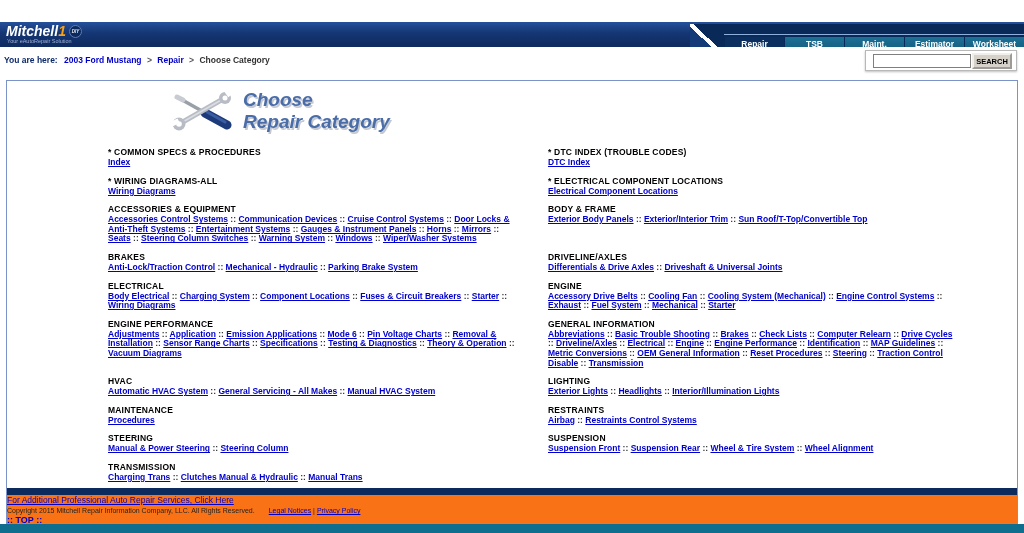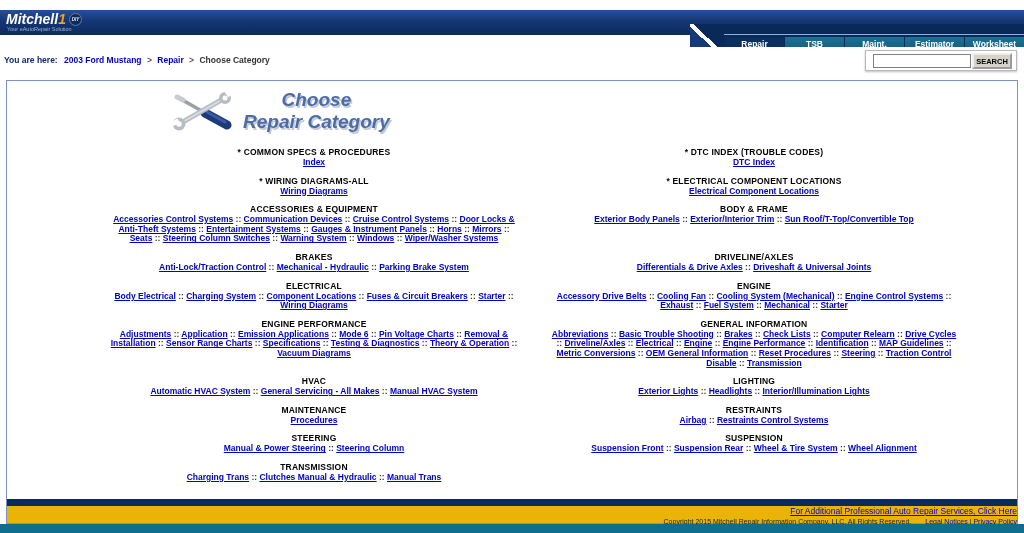--- a/index.html
+++ b/index.html
@@ -15,21 +15,21 @@
     display:flex; flex-direction:column; align-items:center; justify-content:center; }
   .plate-top { width:27px; height:3px; border-bottom:1px solid #1a3f8f; font-size:3px; color:#1a3f8f; overflow:hidden; line-height:3px; }
   .plate-txt { font-size:6.5px; font-weight:bold; color:#15317e; letter-spacing:0.2px; line-height:8px; }
   .garage-txt { font-size:7.5px; font-weight:bold; font-style:italic; color:#15418f; line-height:8px; width:44px; }
   .session-links { position:absolute; right:8px; top:4px; font-size:8.5px; font-weight:bold; color:#fff; }
   .session-links a { color:#fff; text-decoration:underline; cursor:pointer; }
   .session-links .bar { color:#aab6d4; margin:0 2px; font-weight:normal; }
   .version { position:absolute; right:8px; top:13px; font-size:7px; color:#c4cde4; text-align:right; }
 
   
-  .logobar { position:absolute; left:0; top:10px; width:1024px; height:25px;
+  .logobar { position:absolute; left:0; top:22px; width:1024px; height:25px;
     background:linear-gradient(180deg,#24509a 0%, #153673 45%, #0e2a5e 100%); }
   .brand { position:absolute; left:6px; top:2px; display:flex; align-items:flex-start; }
   .brand-name { font-size:14px; font-weight:bold; font-style:italic; color:#fff; line-height:14px;
     text-shadow:1px 1px 0 #081libre; }
   .brand-one { color:#f5a21c; }
   .brand-badge { width:13px; height:13px; border-radius:50%; background:#0d2a5c; border:1.5px solid #5d7cb6;
     color:#e8edf7; font-size:4.5px; font-weight:bold; font-style:italic; display:flex; align-items:center;
     justify-content:center; margin-left:3px; margin-top:1px; }
   .brand-tagline { position:absolute; left:7px; top:16px; font-size:5.5px; color:#9fb1d4; white-space:nowrap; }
 
@@ -54,39 +54,39 @@
     border:1px solid #b8b8b8; box-shadow:0 1px 2px rgba(0,0,0,0.25); }
   .search-input { position:absolute; left:7px; top:3px; width:98px; height:14px; border:1px solid #7f7f7f;
     font-size:8.5px; padding:0 2px; font-family:"Liberation Sans", sans-serif; }
   .search-btn { position:absolute; right:4px; top:2px; width:40px; height:16px;
     background:#d6d2ca; border:2px outset #f0efe9; font-size:7.5px; font-weight:bold; color:#000;
     font-family:"Liberation Sans", sans-serif; cursor:pointer; padding:0; }
 
   
   .frame { position:absolute; left:6px; top:80px; width:1012px; height:444px;
     border:1px solid #7b93c8; background:#fff; display:flex; flex-direction:column; }
-  .main-content { flex:1; position:relative; overflow:hidden;text-align:center; }
+  .main-content { flex:1; position:relative; overflow:hidden; }
 
   .title-block { position:absolute; left:162px; top:6px; display:flex; align-items:flex-start; }
   .tools-icon { width:64px; height:48px; margin-right:10px; }
   .page-title { font-size:19px; line-height:22px; font-weight:bold; font-style:italic;
     color:#4a6da8; text-shadow:1.5px 1.5px 0 #c3c8d2; padding-top:2px; }
 
   .category-grid { position:absolute; left:101px; top:66px; width:860px; }
   .cat-row { display:flex; }
   .cat-cell { width:412px; padding-bottom:8px; }
   .cat-cell:first-child { margin-right:28px; }
   .cat-title { font-size:8.5px; font-weight:bold; color:#000; line-height:11px; letter-spacing:0.2px; }
   .cat-links { font-size:8.5px; line-height:9.6px; }
   .cat-link { color:#0000cc; font-weight:bold; text-decoration:underline; cursor:pointer; }
   .sep { color:#333; font-weight:bold; }
 
   
   .navy-bar { height:7px; background:#0d2a5c; }
-  .footer-area { height:17px; background:#eab308; text-align:right; }
+  .footer-area { height:28px; background:#f97316; text-align:left; }
   .footer-link { font-size:8.5px; line-height:11px; }
   .footer-link a { color:#0000cc; text-decoration:underline; cursor:pointer; }
   .copyright { font-size:7px; line-height:9px; color:#222; }
   .copyright a { color:#0000cc; text-decoration:underline; cursor:pointer; }
   .copyright .gap { display:inline-block; width:14px; }
   .top-link { font-size:9px; line-height:10px; font-weight:bold; }
   .top-link a { color:#0000cc; text-decoration:underline; cursor:pointer; }
   .teal-strip { position:absolute; left:0; bottom:0; width:1024px; height:9px; background:#0f6e8e; }
 </style>
 </head>

